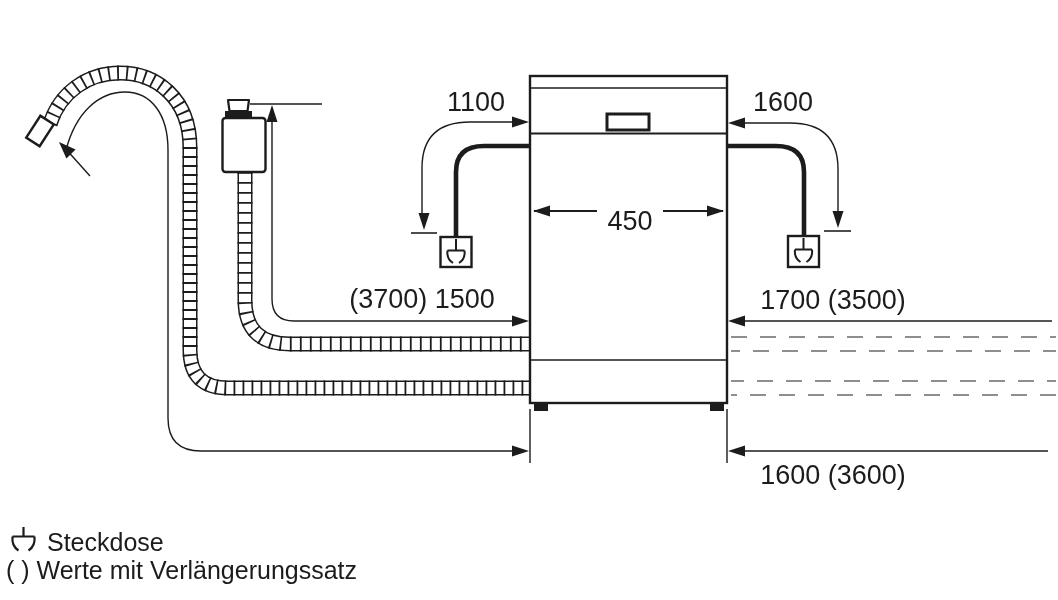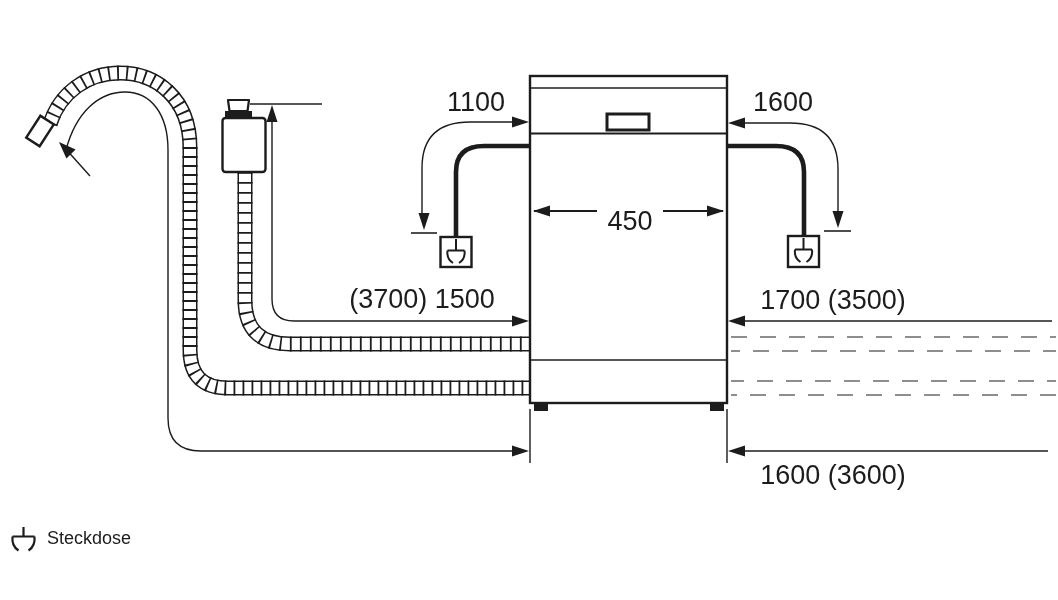--- a/index.html
+++ b/index.html
@@ -11,21 +11,21 @@
   .lbl{position:absolute;color:#1c1c1c;white-space:nowrap;line-height:1.1;}
   .title{left:17px;top:6px;font-size:24px;letter-spacing:.3px;}
   .dim{font-size:27px;text-align:center;}
   .dim-1300{left:426px;top:88px;width:100px;}
   .dim-1600{left:733px;top:88px;width:100px;}
   .dim-450{left:578px;top:207px;width:104px;}
   .dim-3700{left:322px;top:285px;width:200px;}
   .dim-1300b{left:733px;top:286px;width:200px;}
   .dim-4000{left:322px;top:415px;width:200px;}
   .dim-1600b{left:733px;top:426px;width:200px;margin-top:35px;}
-  .legend1{left:47px;top:529px;font-size:18px;}
+  .legend1{left:47px;top:529px;font-size:25px;}
   .legend2{left:6px;top:557px;font-size:25px;}
 </style>
 </head>
 <body>
 
 <div id="stage">
 
   <svg id="artwork" width="1058" height="600" viewBox="0 0 1058 600">
 
     <g stroke="#8e8e8e" stroke-width="2.2" fill="none">
@@ -130,13 +130,14 @@
 
 
   <div class="lbl dim dim-1300">1100</div>
   <div class="lbl dim dim-1600">1600</div>
   <div class="lbl dim dim-450">450</div>
   <div class="lbl dim dim-3700">(3700) 1500</div>
   <div class="lbl dim dim-1300b">1700 (3500)</div>
   <div class="lbl dim dim-1600b">1600 (3600)</div>
 
   <div class="lbl legend1">Steckdose</div>
+  <div class="lbl legend2">( ) Werte mit Verlängerungssatz</div>
 </div>
 
 </body></html>

